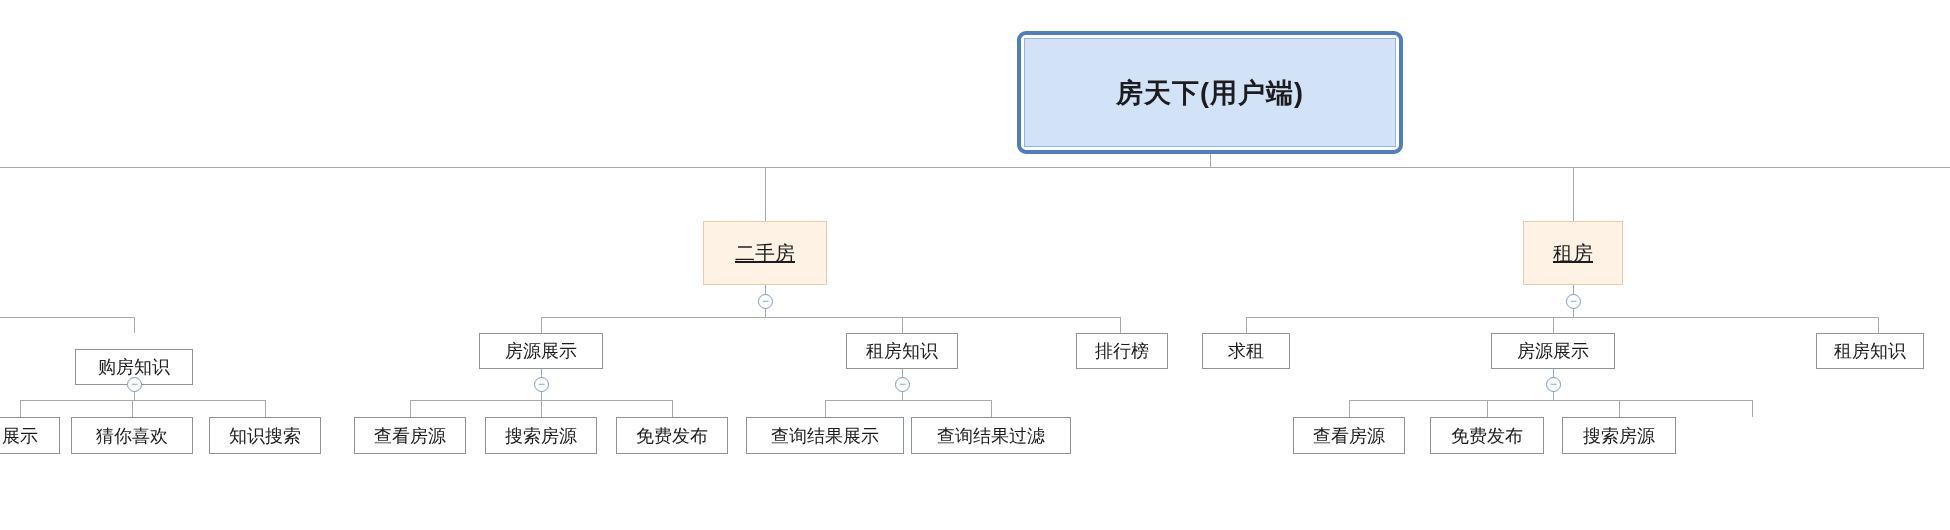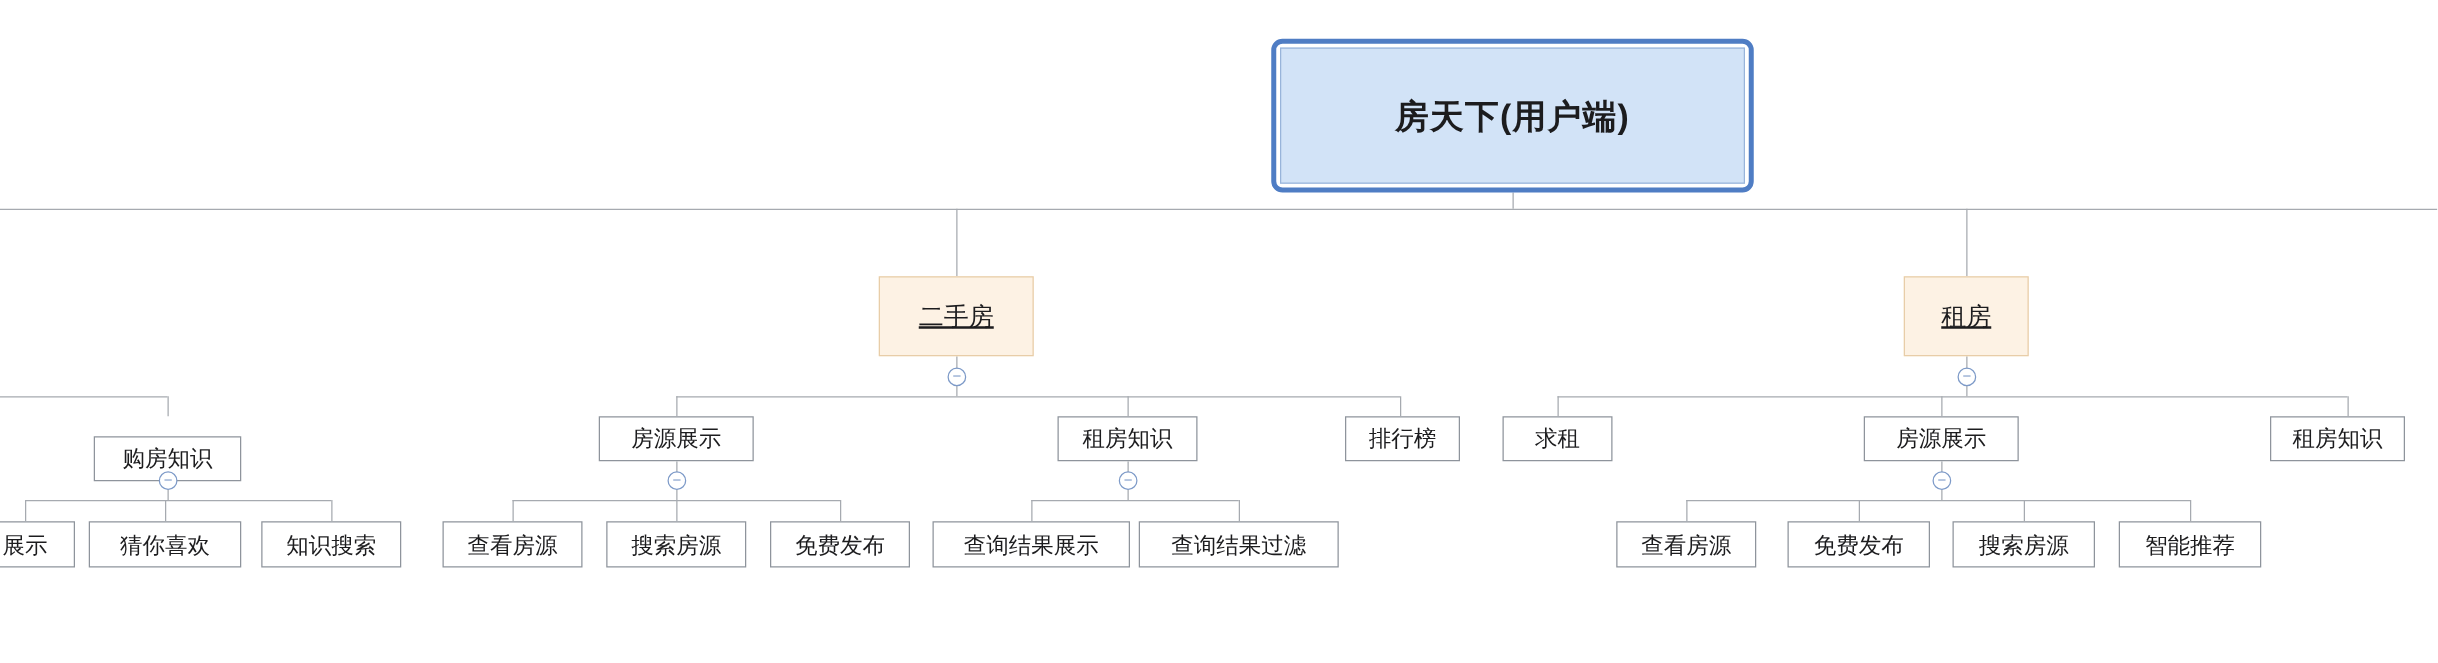--- a/index.html
+++ b/index.html
@@ -106,15 +106,14 @@
   <div class="node n3" style="left:354px;top:417px;width:112px;height:37px">查看房源</div>
   <div class="node n3" style="left:485px;top:417px;width:112px;height:37px">搜索房源</div>
   <div class="node n3" style="left:616px;top:417px;width:112px;height:37px">免费发布</div>
 
   <div class="node n3" style="left:746px;top:417px;width:158px;height:37px">查询结果展示</div>
   <div class="node n3" style="left:911px;top:417px;width:160px;height:37px">查询结果过滤</div>
 
   <div class="node n3" style="left:1293px;top:417px;width:112px;height:37px">查看房源</div>
   <div class="node n3" style="left:1430px;top:417px;width:114px;height:37px">免费发布</div>
   <div class="node n3" style="left:1562px;top:417px;width:114px;height:37px">搜索房源</div>
-  <div class="node n3" style="left:1695px;top:417px;width:114px;height:37px">智能推荐</div>
 
 </div>
 
 </body></html>

